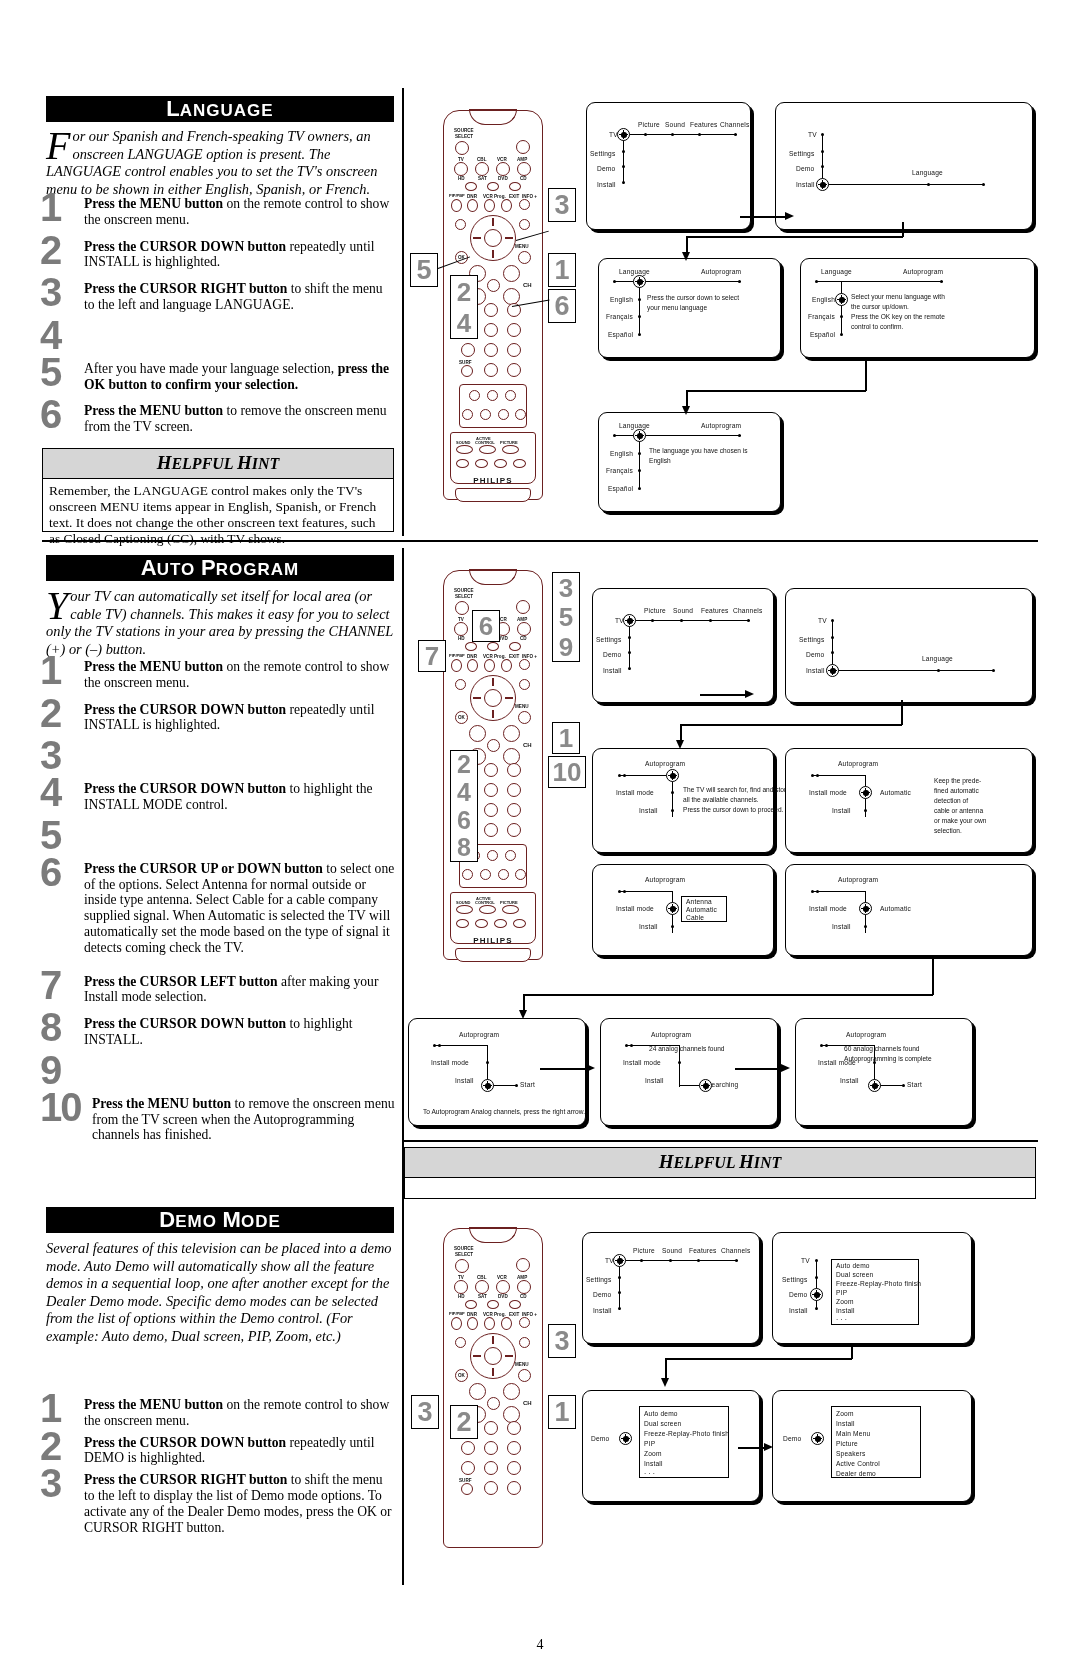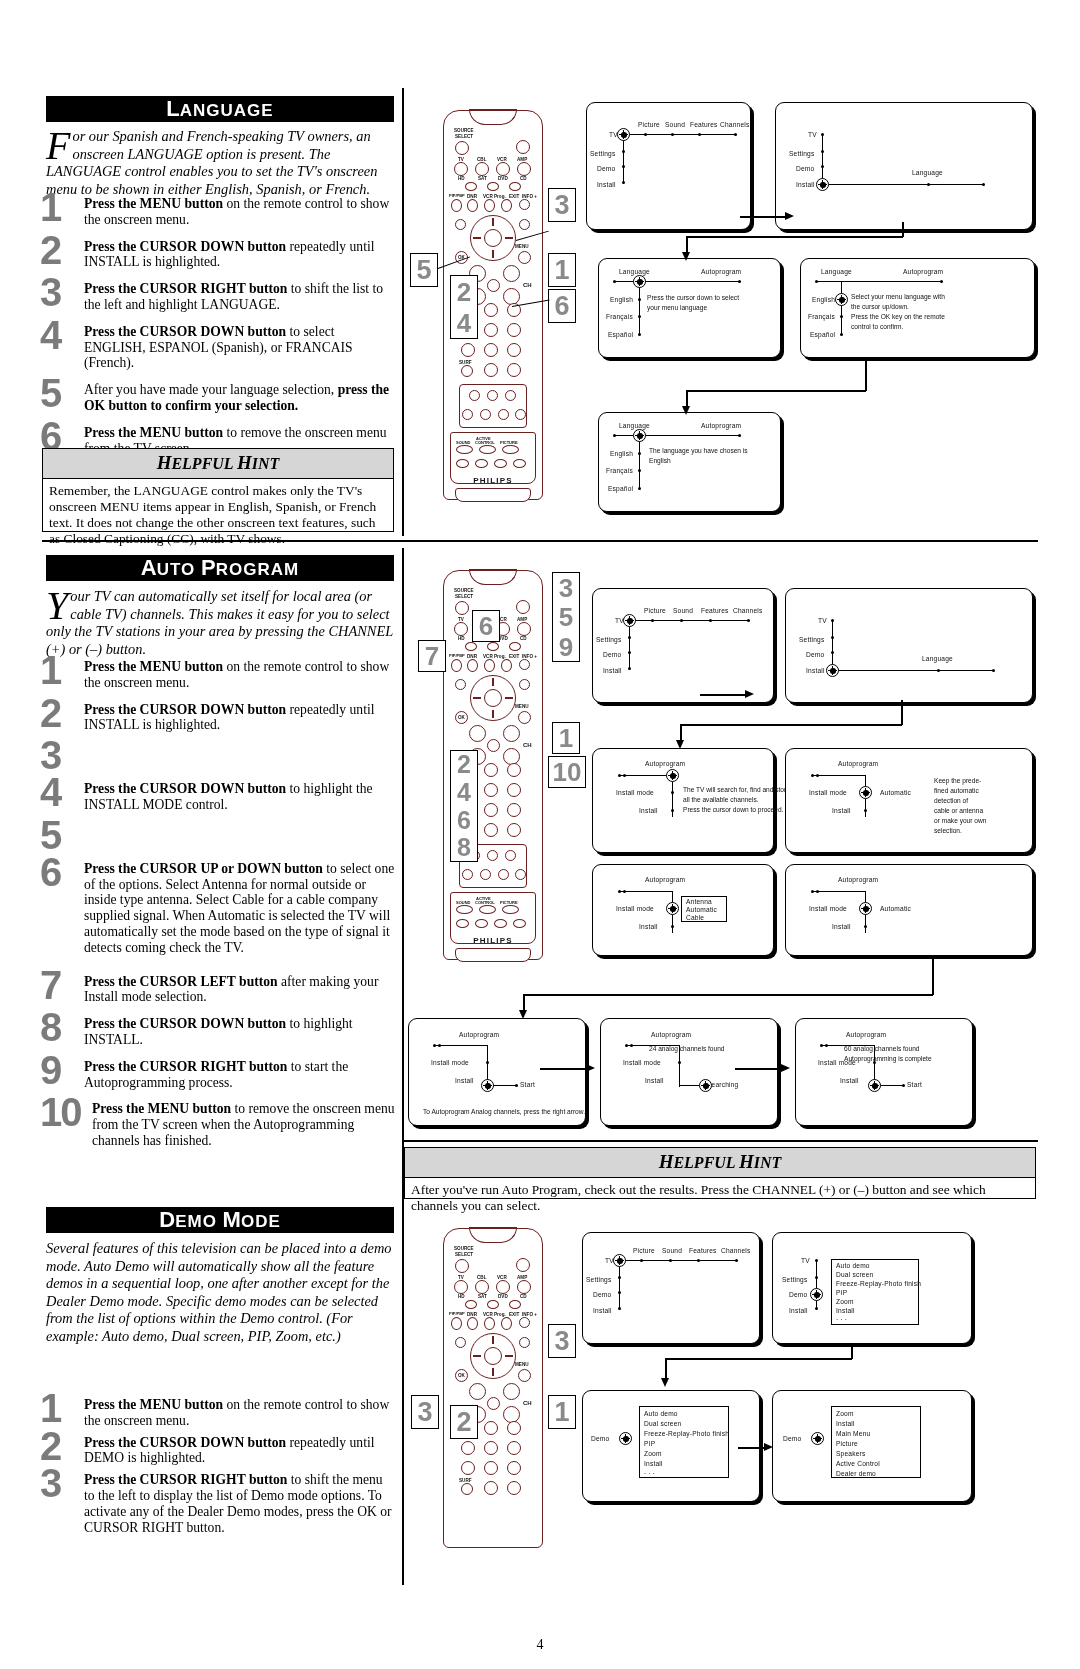--- a/index.html
+++ b/index.html
@@ -177,25 +177,24 @@
     <div class="step">
       <div class="num">1</div>
       <div class="txt"><b>Press the MENU button</b><span> on the remote control to show the onscreen menu.</span></div>
     </div>
     <div class="step">
       <div class="num">2</div>
       <div class="txt"><b>Press the CURSOR DOWN button</b><span> repeatedly until INSTALL is highlighted.</span></div>
     </div>
     <div class="step">
       <div class="num">3</div>
-      <div class="txt"><b>Press the CURSOR RIGHT button</b><span> to shift the list to the left and highlight LANGUAGE.</span></div>
+      <div class="txt"><b>Press the CURSOR RIGHT button</b><span> to shift the menu to the left and language LANGUAGE.</span></div>
     </div>
     <div class="step">
       <div class="num">4</div>
-      <div class="txt"><b>Press the CURSOR DOWN button</b><span> to select ENGLISH, ESPANOL (Spanish), or FRANCAIS (French).</span></div>
     </div>
     <div class="step">
       <div class="num">5</div>
       <div class="txt"><span>After you have made your language selection, </span><b>press the OK button to confirm your selection.</b></div>
     </div>
     <div class="step">
       <div class="num">6</div>
       <div class="txt"><b>Press the MENU button</b><span> to remove the onscreen menu from the TV screen.</span></div>
     </div>
   </div>
@@ -458,21 +457,20 @@
     <div class="step" style="margin-top:14px;">
       <div class="num">7</div>
       <div class="txt"><b>Press the CURSOR LEFT button</b><span> after making your Install mode selection.</span></div>
     </div>
     <div class="step">
       <div class="num">8</div>
       <div class="txt"><b>Press the CURSOR DOWN button</b><span> to highlight INSTALL.</span></div>
     </div>
     <div class="step">
       <div class="num">9</div>
-      <div class="txt"><b>Press the CURSOR RIGHT button</b><span> to start the Autoprogramming process.</span></div>
     </div>
     <div class="step">
       <div class="num wide">10</div>
       <div class="txt"><b>Press the MENU button</b><span> to remove the onscreen menu from the TV screen when the Autoprogramming channels has finished.</span></div>
     </div>
   </div>
 
   <div class="vrule" style="left:402px; top:548px; height:660px;"></div>
 
   <div class="remote" style="left:443px; top:570px; width:100px; height:390px;">
@@ -762,21 +760,20 @@
     <div class="shaft" style="left:0; top:4px; width:48px; height:1.6px;"></div>
     <div class="head right" style="left:46px; top:0;"></div>
   </div>
 
   <div class="hrule" style="left:402px; top:1140px; width:636px;"></div>
 
   <div class="hint" style="left:404px; top:1147px; width:632px; height:52px;">
     <div class="hint-head">
       <span class="cap">H</span>ELPFUL <span class="cap">H</span>INT
     </div>
-    <div class="hint-body">After you've run Auto Program, check out the results.  Press the CHANNEL (+) or (–) button and see which channels you can select.</div>
   </div>
 
   <div class="sec-bar" style="left:46px; top:1207px; width:348px; height:26px;">
     <span><span class="cap">D</span><span class="rest">EMO </span><span class="cap">M</span><span class="rest">ODE</span></span>
   </div>
 
   <div class="intro" style="left:46px; top:1240px; width:348px;">
     <span>Several features of this television can be placed into a demo mode.  Auto Demo will automatically show all the feature demos in a sequential loop, one after another except for the Dealer Demo mode. Specific demo modes can be selected from the list of options within the Demo control. (For example: Auto demo, Dual screen, PIP, Zoom, etc.)</span>
   </div>
 

